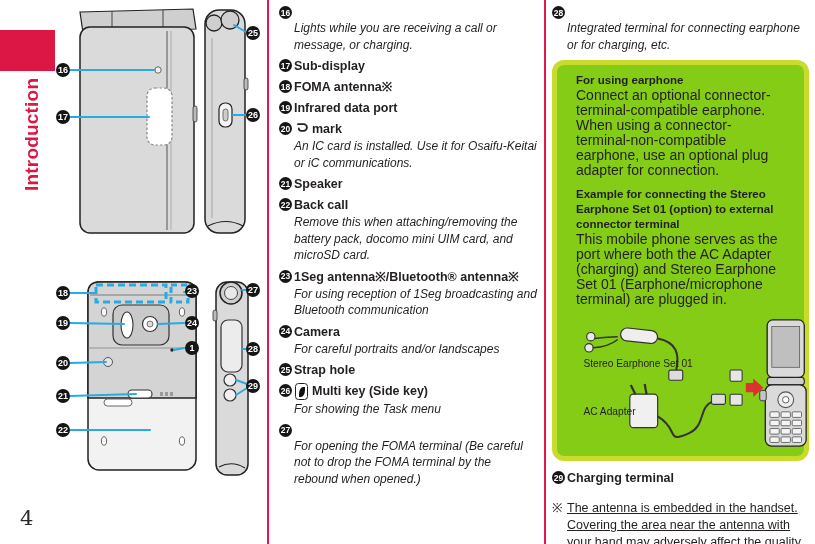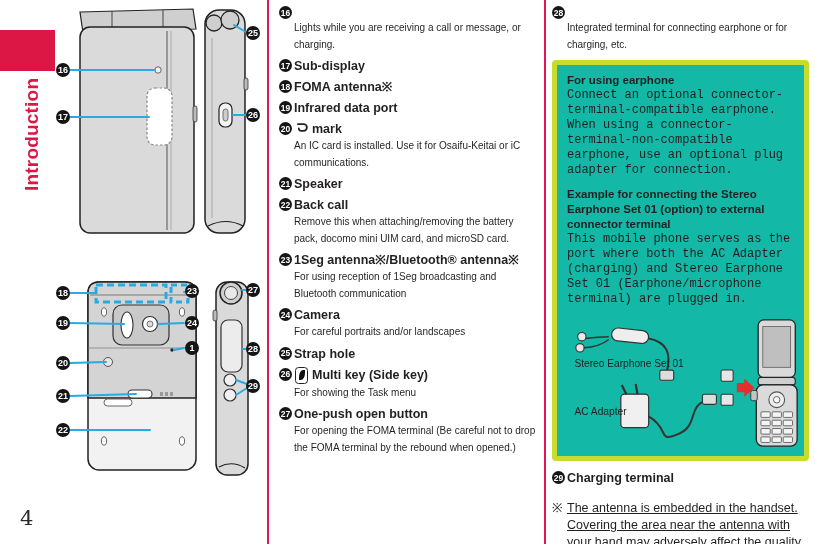--- a/index.html
+++ b/index.html
@@ -27,33 +27,33 @@
 
   
   .col-mid{position:absolute;left:279px;top:5px;width:259px;}
   .col-right{position:absolute;left:552px;top:5px;width:257px;}
   .item{margin-bottom:5px;}
   .item-head{display:flex;align-items:flex-start;gap:2px;font-weight:bold;font-size:12.5px;line-height:16px;}
   .cnum{
     flex:0 0 auto;width:13px;height:13px;border-radius:50%;background:#161616;color:#fff;
     font-size:8.5px;font-weight:bold;display:inline-flex;align-items:center;justify-content:center;margin-top:1px;
   }
-  .item-desc{font-size:10px;line-height:16.5px;margin:1px 0 0 15px;}
+  .item-desc{font-size:12px;line-height:16.5px;margin:1px 0 0 15px;font-style:italic;}
   .item-desc:empty{display:none;}
   .felica-icon{flex:0 0 auto;display:inline-flex;margin:0 1px;}
   .mkey-icon{
     flex:0 0 auto;display:inline-flex;align-items:center;justify-content:center;
     width:11px;height:15px;border:1.3px solid #222;border-radius:3.5px;margin:0 2px 0 1px;
   }
   .mkey-leaf{width:6px;height:10px;background:#111;border-radius:70% 0 70% 0;}
 
   
-  .ebox{border:5px solid #c9dc2e;border-radius:4px;padding:8px 10px 4px;margin:7px 0 9px;background:#14b8a6;}
+  .ebox{border:5px solid #c9dc2e;border-radius:12px;padding:8px 19px 4px;margin:7px 0 9px;background:#84cc16;}
   .ebox-h{font-size:11.5px;font-weight:bold;line-height:15px;margin:0;}
-  .ebox-p{font-size:12px;line-height:15px;margin:0 0 9px;font-family:Liberation Mono, monospace;}
+  .ebox-p{font-size:14px;line-height:15px;margin:0 0 9px;}
   .illo{display:block;margin-top:2px;}
 
   .footnote{display:flex;font-size:12.5px;line-height:17px;margin-top:14px;}
   .fmark{flex:0 0 15px;}
   .ftext{flex:1;text-decoration:underline;}
 </style>
 </head>
 <body>
 
 <div class="page">
@@ -271,21 +271,20 @@
             <span class="mkey-leaf"></span>
           </span>
         <span>Multi key (Side key)</span>
       </div>
       <div class="item-desc">For showing the Task menu</div>
     </div>
 
     <div class="item">
       <div class="item-head">
         <span class="cnum">27</span>
-        <span>One-push open button</span>
       </div>
       <div class="item-desc">For opening the FOMA terminal (Be careful not to drop the FOMA terminal by the rebound when opened.)</div>
     </div>
 
   </div>
 
   <div class="col-right">
 
     <div class="item">
       <div class="item-head">

